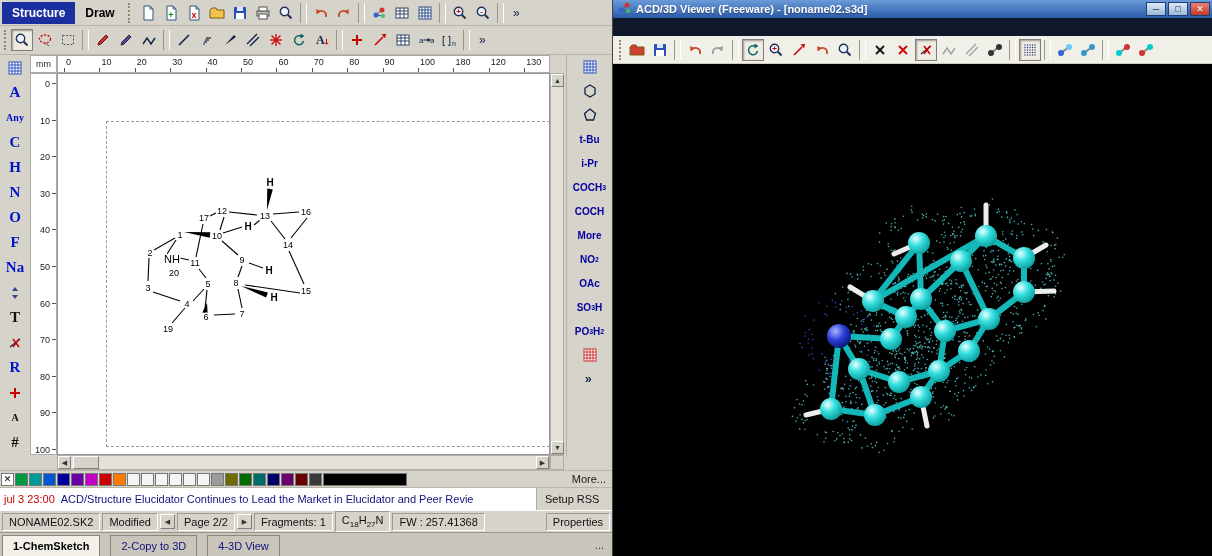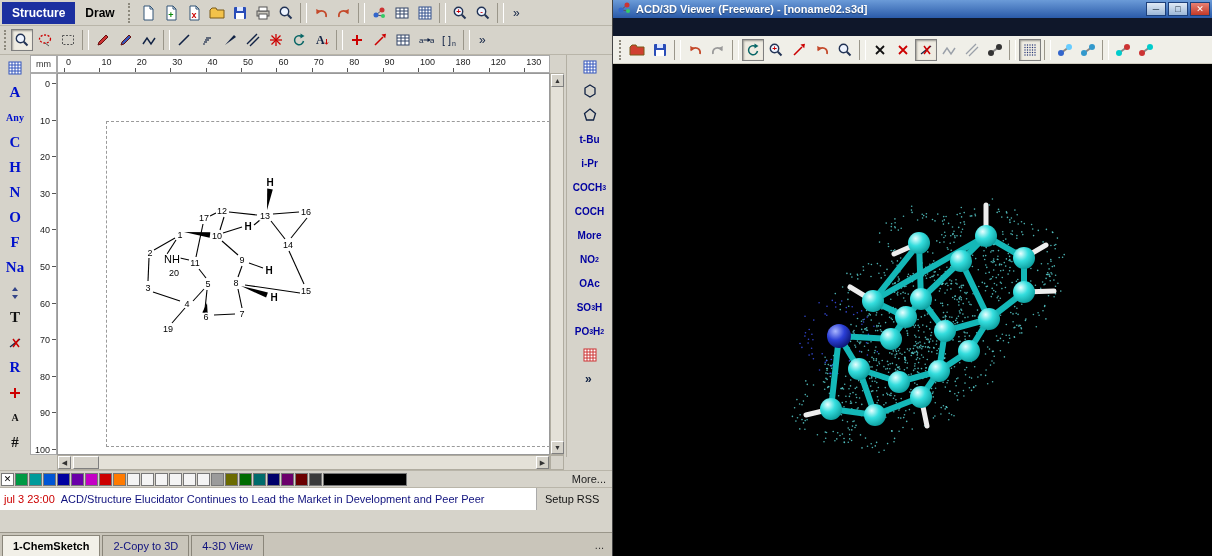--- a/index.html
+++ b/index.html
@@ -50,21 +50,21 @@
 #tickerwhite{width:537px;height:100%;background:#fff;border-right:1px solid #aaa;display:flex;align-items:center;padding-left:4px;overflow:hidden;white-space:nowrap}
 .ticker-time{color:#cc0000;margin-right:6px;flex:0 0 auto}
 .ticker-text{color:#10127e;flex:0 0 auto}
 .setup{margin-left:8px;color:#111}
 #statusbar{position:absolute;left:0;top:510px;width:612px;height:22px;background:#d6d3ca;border-top:1px solid #fff;display:flex;align-items:center;gap:2px;padding:0 2px}
 .panel{border:1px solid;border-color:#9a9a9a #fff #fff #9a9a9a;background:#d6d3ca;padding:2px 6px;white-space:nowrap}
 .panel sub{font-size:8px}
 .navbtn{width:15px;height:15px;border:1px solid;border-color:#fff #7f7f7f #7f7f7f #fff;display:flex;align-items:center;justify-content:center;font-size:7px;color:#333}
 .spacer{flex:1}
 #tabsrow{position:absolute;left:0;top:532px;width:612px;height:24px;background:#c9c5ba;border-top:1px solid #9a968a;display:flex;align-items:flex-end;padding-left:2px}
-.dtab{padding:4px 10px;margin-right:2px;border:1px solid #8a867a;border-bottom:none;background:#c9c5ba;color:#10127e;font-size:11px}
+.dtab{padding:4px 10px;margin-right:10px;border:1px solid #8a867a;border-bottom:none;background:#c9c5ba;color:#10127e;font-size:11px}
 .dtab.active{background:#f2f0e8;color:#000;font-weight:bold}
 .tabs-dots{margin-left:auto;margin-right:8px;color:#333;align-self:center}
 
 #rightapp{position:absolute;left:612px;top:0;width:600px;height:556px;background:#0f172a;border-left:1px solid #444}
 #rtitle{position:absolute;left:0;top:0;width:600px;height:18px;background:linear-gradient(#6b9bd8,#2a5aa8);display:flex;align-items:center;padding:0 3px;color:#fff}
 #rtitle .ttext{font-size:11px;font-weight:bold;margin-left:4px;flex:1;white-space:nowrap;overflow:hidden;text-shadow:0 1px 1px rgba(0,0,0,.4)}
 .winbtn{width:20px;height:14px;margin-left:2px;border:1px solid #1c3f7a;background:linear-gradient(#dfe9f5,#9db8d8);color:#123;font-size:9px;display:flex;align-items:center;justify-content:center}
 .winbtn.close{background:linear-gradient(#e98072,#c23a28);color:#fff}
 #rmenu{position:absolute;left:0;top:18px;width:600px;height:18px;background:#f0efe8;border-bottom:1px solid #cfccc0;display:flex;align-items:center;gap:2px;padding:0 4px;font-size:12px}
 .rmenu-item{padding:1px 6px;color:#111}
@@ -536,23 +536,35 @@
         <span class="sw" style="background: rgb(0, 0, 107);"></span>
         <span class="sw" style="background: rgb(107, 0, 107);"></span>
         <span class="sw" style="background: rgb(107, 0, 0);"></span>
         <span class="sw" style="background: rgb(58, 58, 58);"></span>
         <span class="swlong"></span>
         <span class="more">More...</span>
       </div>
   <div id="ticker">
     <div id="tickerwhite">
       <span class="ticker-time">jul 3 23:00</span>
-      <span class="ticker-text">ACD/Structure Elucidator Continues to Lead the Market in Development and Peer Peer</span>
+      <span class="ticker-text">ACD/Structure Elucidator Continues to Lead the Market in Elucidator and Peer Revie</span>
     </div>
     <span class="setup">Setup RSS</span>
+  </div>
+  <div id="statusbar">
+    <span class="panel">NONAME02.SK2</span>
+    <span class="panel">Modified</span>
+    <span class="navbtn">◀</span>
+    <span class="panel">Page 2/2</span>
+    <span class="navbtn">▶</span>
+    <span class="panel">Fragments: 1</span>
+    <span class="panel" id="formulaPanel">C<sub>18</sub>H<sub>27</sub>N</span>
+    <span class="panel">FW : 257.41368</span>
+    <span class="spacer"></span>
+    <span class="panel">Properties</span>
   </div>
   <div id="tabsrow">
     <span id="tabsin" style="display:flex;align-items:flex-end">
           <span class="dtab active">1-ChemSketch</span>
           <span class="dtab">2-Copy to 3D</span>
           <span class="dtab">4-3D View</span>
         </span>
     <span class="tabs-dots">...</span>
   </div>
 </div>

